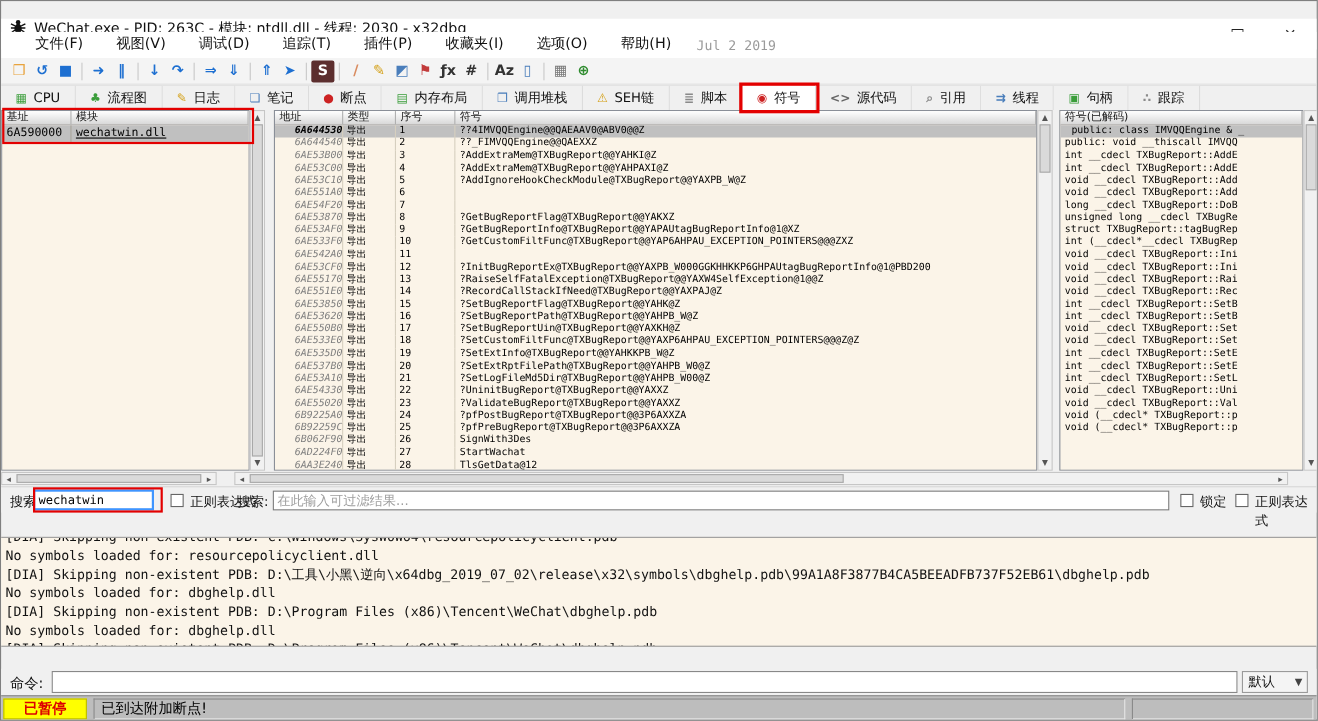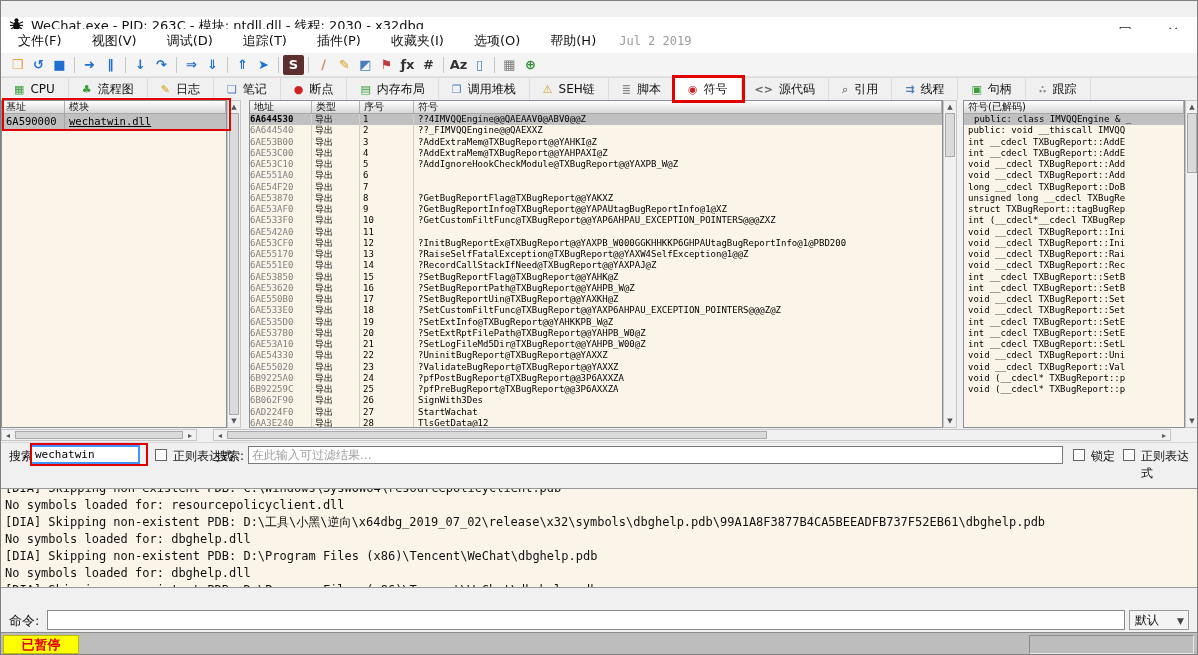--- a/index.html
+++ b/index.html
@@ -5,21 +5,21 @@
   html,body{margin:0;padding:0;background:#555;}
   *{box-sizing:border-box;}
   .window{position:relative;width:1198px;height:655px;background:#f0f0f0;border:1px solid #7f7f7f;
           font-family:"DejaVu Sans",sans-serif;overflow:hidden;}
   
   .titlebar{position:absolute;top:16px;left:0;right:0;height:28px;background:#fff;display:flex;align-items:flex-start;padding-left:8px;}
   .title-text{font-size:13px;color:#111;margin-left:7px;}
   .win-controls{position:absolute;right:0;top:0;height:28px;display:flex;}
   .wc{width:48px;text-align:center;line-height:28px;font-size:14px;color:#222;cursor:default;}
   
-  .menubar{position:absolute;top:28px;left:0;right:0;height:24px;background:#fff;display:flex;align-items:center;padding-left:2px;}
+  .menubar{position:absolute;top:28px;left:0;right:0;height:24px;background:#fff;display:flex;align-items:center;padding-left:16px;}
   .menu-item{padding:0 15px;font-size:13px;color:#111;line-height:24px;}
   .builddate{color:#9a9a9a;font-size:12px;margin-left:8px;font-family:"DejaVu Sans Mono",monospace;}
   
   .toolbar{position:absolute;top:52px;left:0;right:0;height:24px;background:#f4f4f4;display:flex;align-items:center;padding-left:6px;border-bottom:1px solid #e2e2e2;}
   .tbi{min-width:21px;height:20px;display:flex;align-items:center;justify-content:center;font-size:13px;font-weight:bold;border-radius:2px;}
   .tbi.sep{min-width:1px;width:1px;height:16px;background:#c8c8c8;margin:0 4px;font-size:0;border-radius:0;}
   
   .tabbar{position:absolute;top:76px;left:0;right:0;height:23px;background:#f0f0f0;display:flex;align-items:stretch;border-top:1px solid #dcdcdc;}
   .tab{display:flex;align-items:center;gap:6px;padding:0 13px;font-size:12px;color:#111;border-right:1px solid #dcdcdc;background:#f0f0f0;white-space:nowrap;}
   .tab-ic{font-size:11px;font-weight:bold;}
@@ -29,21 +29,21 @@
   .pane{position:absolute;top:99px;height:328px;background:#fbf4e8;border:1px solid #8a8f98;overflow:hidden;}
   .pane-modules{left:0;width:226px;}
   .pane-symbols{left:248px;width:694px;}
   .pane-undec{left:962px;width:222px;}
   .thead{height:13px;display:flex;background:linear-gradient(#ffffff,#d8d8d8);border-bottom:1px solid #a8a8a8;font-size:10px;color:#111;line-height:12px;}
   .th{padding-left:4px;border-right:1px solid #b0b0b0;overflow:hidden;white-space:nowrap;}
   .mrow{height:15px;display:flex;background:#c0c0c0;font-family:"DejaVu Sans Mono",monospace;font-size:10.5px;line-height:15px;}
   .mcol-base{width:63px;padding-left:4px;border-right:1px solid #a8a49a;}
   .mcol-mod{padding-left:4px;text-decoration:underline;}
   .srow{height:11.25px;display:flex;font-family:"DejaVu Sans Mono",monospace;font-size:9px;line-height:11.4px;white-space:pre;color:#000;}
-  .c-addr{width:62px;padding-left:0;color:#7f7f7f;border-right:1px solid #d6cfbf;overflow:hidden;}
+  .c-addr{width:62px;padding-left:18px;color:#7f7f7f;border-right:1px solid #d6cfbf;overflow:hidden;font-style:italic;}
   .c-type{width:48px;padding-left:3px;border-right:1px solid #d6cfbf;overflow:hidden;}
   .c-ord{width:54px;padding-left:3px;border-right:1px solid #d6cfbf;overflow:hidden;}
   .c-sym{flex:1;padding-left:4px;overflow:hidden;}
   .srow.sel{background:#c0c0c0;}
   .srow.sel .c-addr{color:#000;font-weight:bold;}
   .urow{height:11.25px;font-family:"DejaVu Sans Mono",monospace;font-size:9px;line-height:11.4px;white-space:pre;padding-left:4px;overflow:hidden;color:#000;}
   .urow.sel{background:#c0c0c0;padding-left:10px;}
   
   .vscroll{position:absolute;top:99px;height:328px;width:14px;background:#f1f1f1;border:1px solid #c6c6c6;}
   .vs-mod{left:226px;} .vs-sym{left:942px;} .vs-right{left:1184px;}
@@ -497,20 +497,21 @@
     <span class="cmd-label">命令:</span>
     <input class="cmd-input" type="text" value="" style="">
     <div class="combo">
       <span>默认</span>
       <span class="combo-arrow">▼</span>
     </div>
   </div>
 
   <div class="statusbar">
     <div class="state-chip">已暂停</div>
+    <div class="msg-panel">已到达附加断点!</div>
     <div class="time-panel">
       <span>已调试时间:</span>
       
       
     </div>
   </div>
 
 </div>
 
 </body></html>

